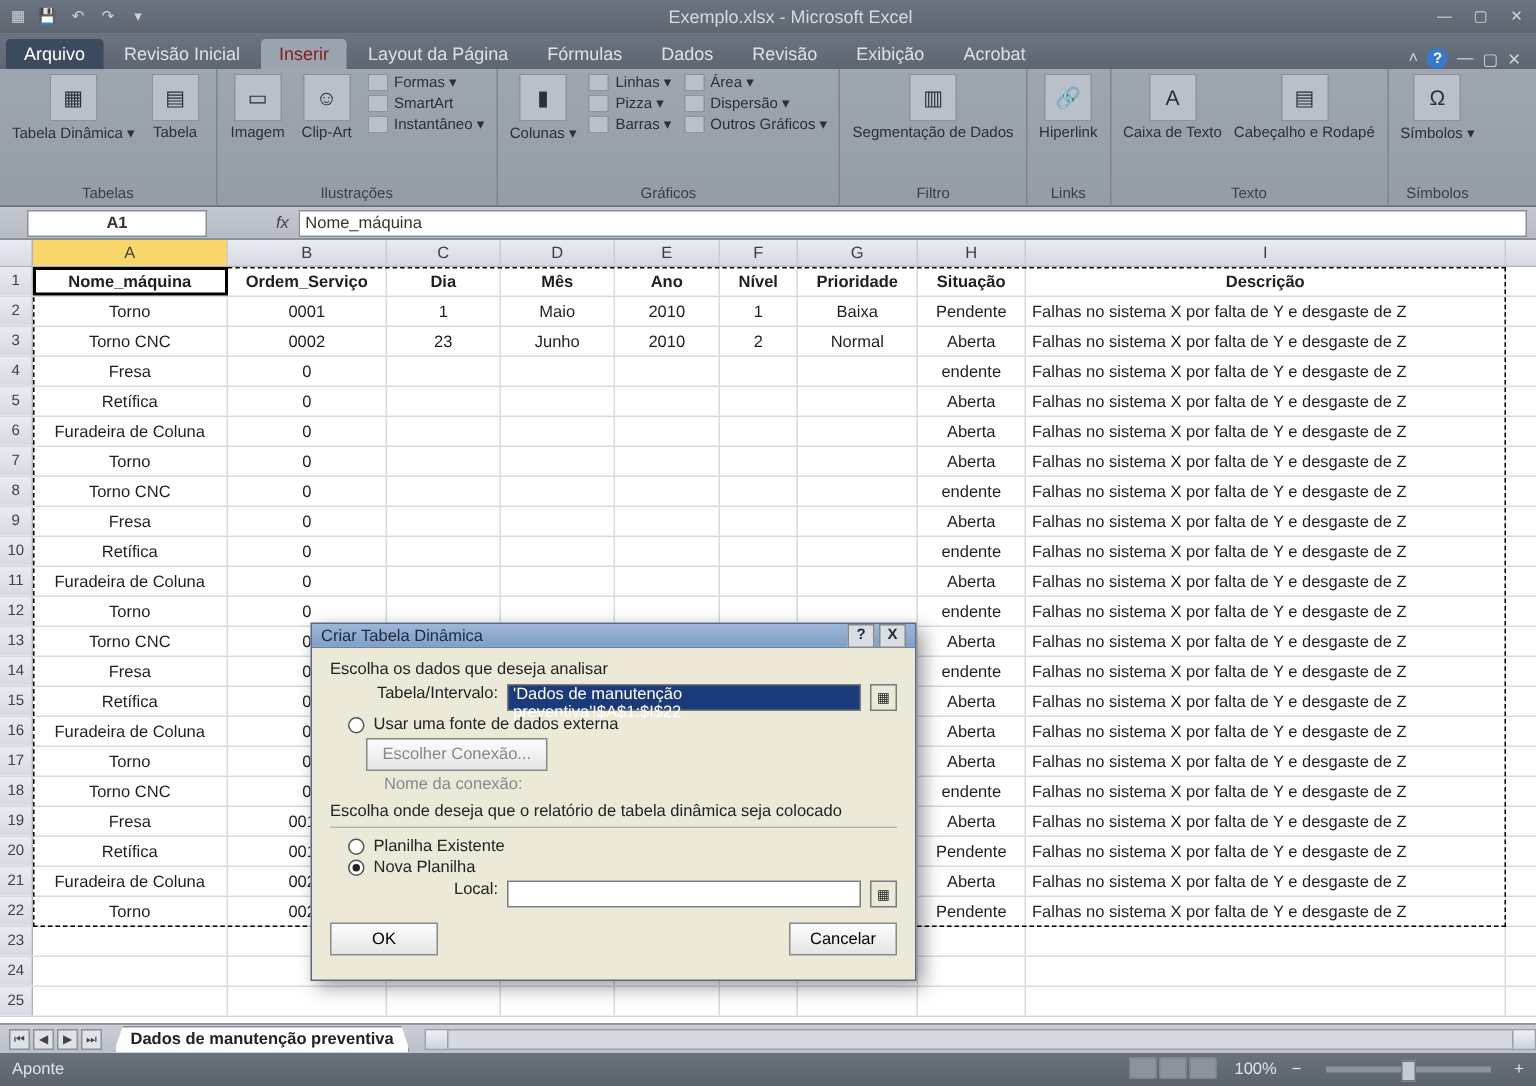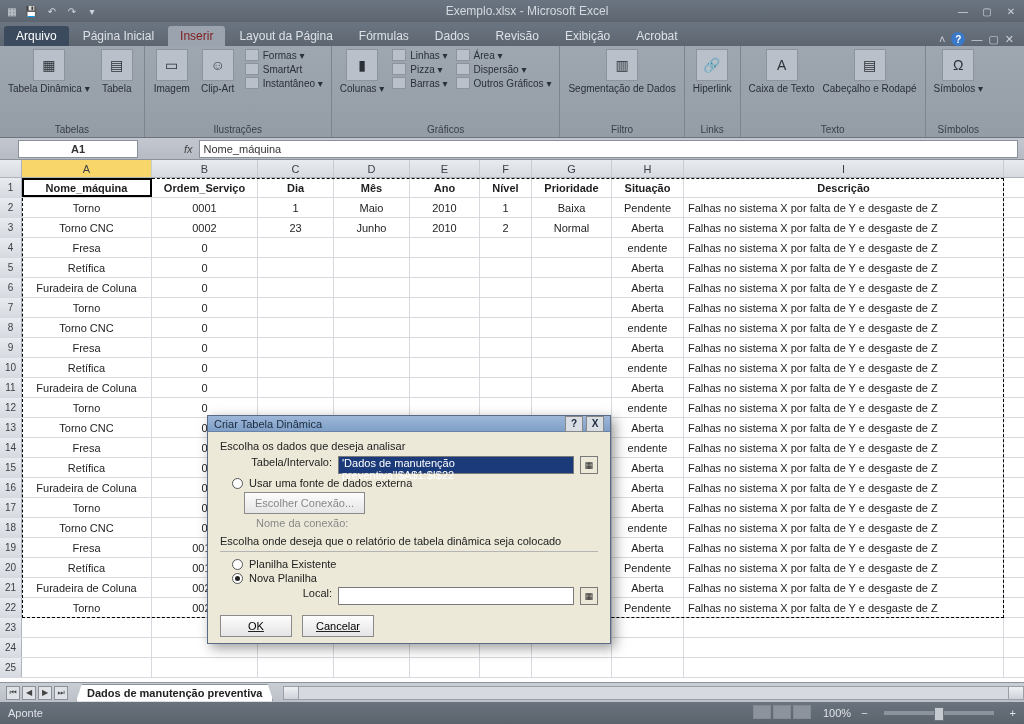--- a/index.html
+++ b/index.html
@@ -48,33 +48,33 @@
 .cell.selected { background:#fff; outline:2px solid #000; outline-offset:-2px; }
 
 .col-A{width:130px}.col-B{width:106px}.col-C{width:76px}.col-D{width:76px}.col-E{width:70px}.col-F{width:52px}.col-G{width:80px}.col-H{width:72px}.col-I{width:320px}
 
 .marquee { position: absolute; border: 1.5px dashed #000; pointer-events:none; left:22px; top:18px; width:982px; height:440px; }
 
 .dialog { position:absolute; left:207px; top:255px; width:404px; background:#ece9d8; border:1px solid #5a6a86; box-shadow: 4px 4px 12px rgba(0,0,0,0.4); font-size:11px; }
 .dialog-title { height:16px; background: linear-gradient(#9db6d8,#7fa0c8); border-bottom:1px solid #6a83a6; display:flex; align-items:center; padding:0 6px; color:#1c2a3d; font-weight:normal; }
 .dialog-title .spacer{flex:1}
 .dlg-close, .dlg-help{ width:18px; height:16px; background:#d9dde4; border:1px solid #888; display:inline-flex; align-items:center; justify-content:center; font-size:10px; font-weight:bold; margin-left:3px; font-family: Arial, sans-serif; }
-.dialog-body { padding: 8px 12px 6px 12px; color:#222; }
+.dialog-body { padding: 8px 12px 16px 12px; color:#222; }
 .dlg-section { margin-bottom: 6px; }
 .dlg-section-title { margin-bottom: 4px; }
 .radio-row { display:flex; align-items:center; gap:6px; margin: 2px 0 2px 12px; }
 .radio { width:11px; height:11px; border:1px solid #555; border-radius:50%; display:inline-flex; align-items:center; justify-content:center; background:#fff; }
 .radio.checked::after { content:""; width:5px; height:5px; background:#222; border-radius:50%; }
 .field-row { display:flex; align-items:flex-start; gap:6px; margin: 3px 0 3px 24px; }
 .field-row label{ min-width:88px; text-align:right; }
 .text-input { height:18px; border:1px solid #7a7a7a; padding:0 3px; font-size:11px; flex:1; background:#fff; color:#fff; }
 .text-input.dark { background:#1b3a7a; }
 .ref-btn { width:18px; height:18px; border:1px solid #7a7a7a; background:#ece9d8; display:inline-flex; align-items:center; justify-content:center; font-size:9px; }
 .btn { height:22px; min-width:72px; border:1px solid #8a8a8a; background: linear-gradient(#fdfdfd,#e5e5e5); font-size:11px; padding: 0 10px; }
-.btn-row { display:flex; justify-content:flex-start; gap:10px; margin-top:10px;text-decoration:underline; }
+.btn-row { display:flex; justify-content:space-between; gap:10px; margin-top:10px; }
 .sub-label { margin-left: 36px; color:#555; }
 .disabled { color:#888; }
 .dotted-line { border:none; border-top:1px solid #b5b5b5; margin:4px 0 6px 0; }
 
 .sheet-tabs { height:20px; background:linear-gradient(#c9cdd4,#bcc1c9); border-top:1px solid #8f949c; display:flex; align-items:center; padding-left:6px; gap:2px; }
 .st-nav { display:flex; gap:2px; margin-right:6px; }
 .st-nav span{ width:14px; height:14px; border:1px solid #8b9099; background:#dfe2e7; display:inline-flex; align-items:center; justify-content:center; font-size:8px; color:#444; }
 .sheet-tab { height:18px; padding: 2px 10px; background:#fff; border:1px solid #8b9099; border-bottom:none; font-size:11px; font-weight:bold; color:#222; clip-path: polygon(6px 0, calc(100% - 6px) 0, 100% 100%, 0 100%);}
 .hscroll { flex:1; margin-left:8px; height:14px; background:#d6dae0; border:1px solid #9aa0a8; position:relative; }
 .hscroll::before{ content:""; position:absolute; left:0; width:14px; top:0; bottom:0; background:linear-gradient(#eef0f3,#cfd3da); border-right:1px solid #9aa0a8;}
@@ -100,21 +100,21 @@
   <div class="title">Exemplo.xlsx - Microsoft Excel</div>
   <div class="win-controls">
     <span class="win-btn">—</span>
     <span class="win-btn">▢</span>
     <span class="win-btn">✕</span>
   </div>
 </div>
 
 <div class="tabbar">
   <div class="tab file">Arquivo</div>
-  <div class="tab">Página Inicial</div>
+  <div class="tab">Revisão Inicial</div>
   <div class="tab active">Inserir</div>
   <div class="tab">Layout da Página</div>
   <div class="tab">Fórmulas</div>
   <div class="tab">Dados</div>
   <div class="tab">Revisão</div>
   <div class="tab">Exibição</div>
   <div class="tab">Acrobat</div>
   <div class="tabbar-right">
     <span>˄</span>
     <span class="help-circle">?</span>

